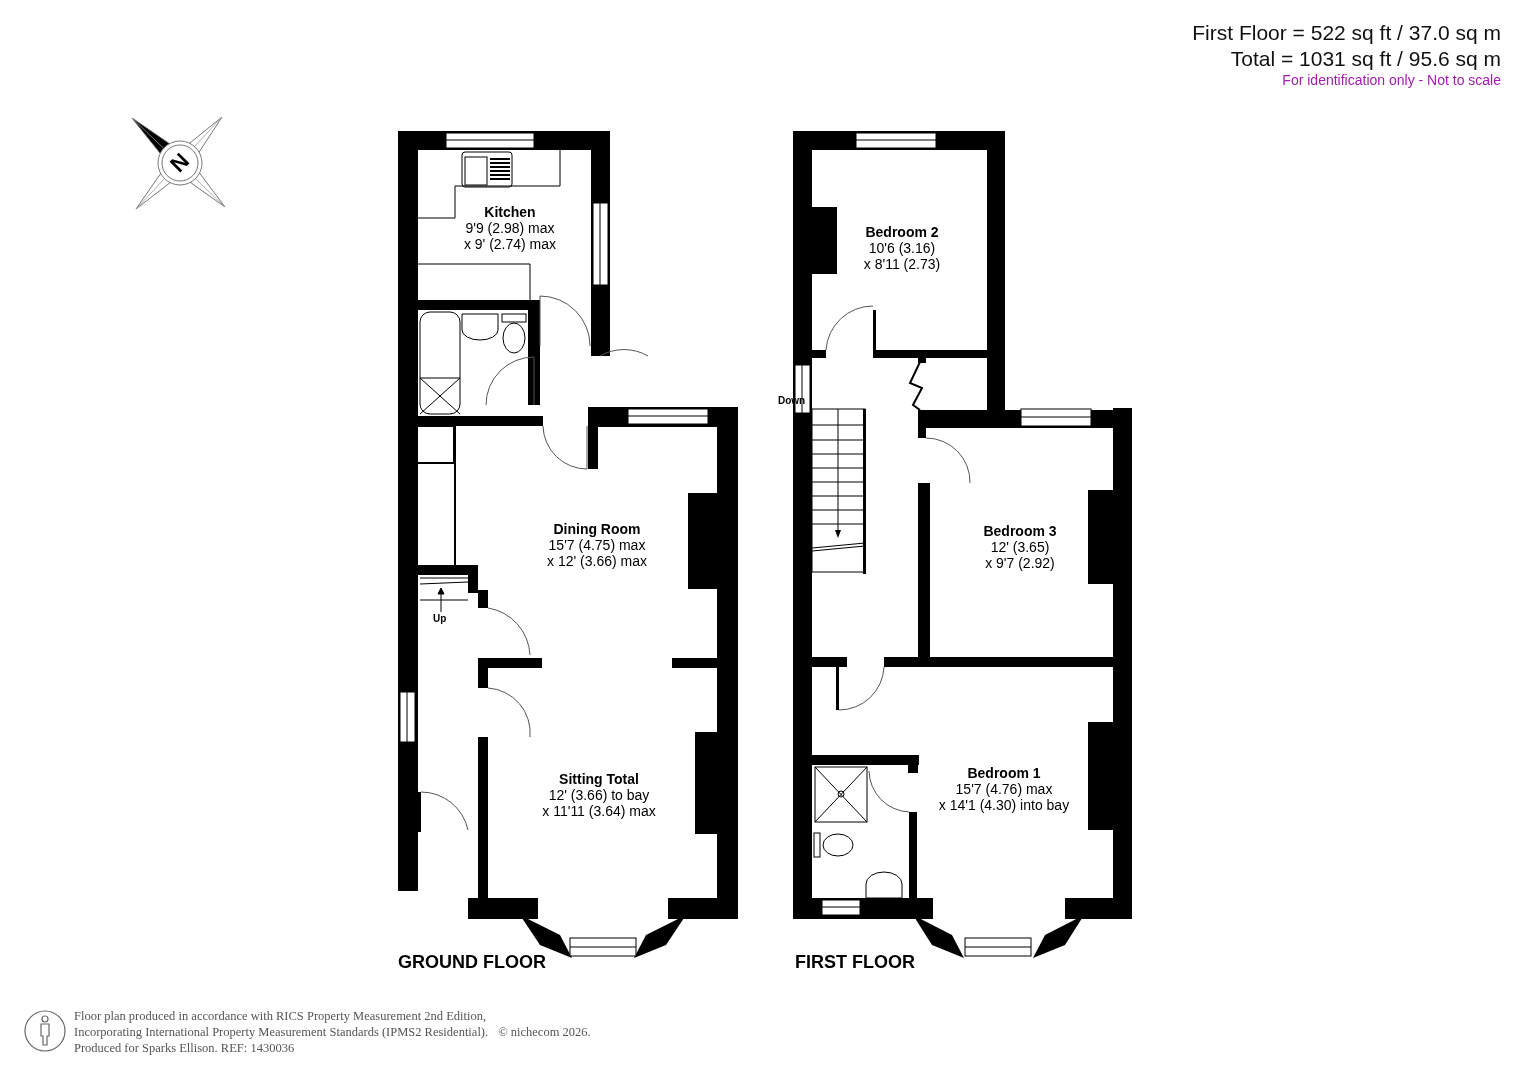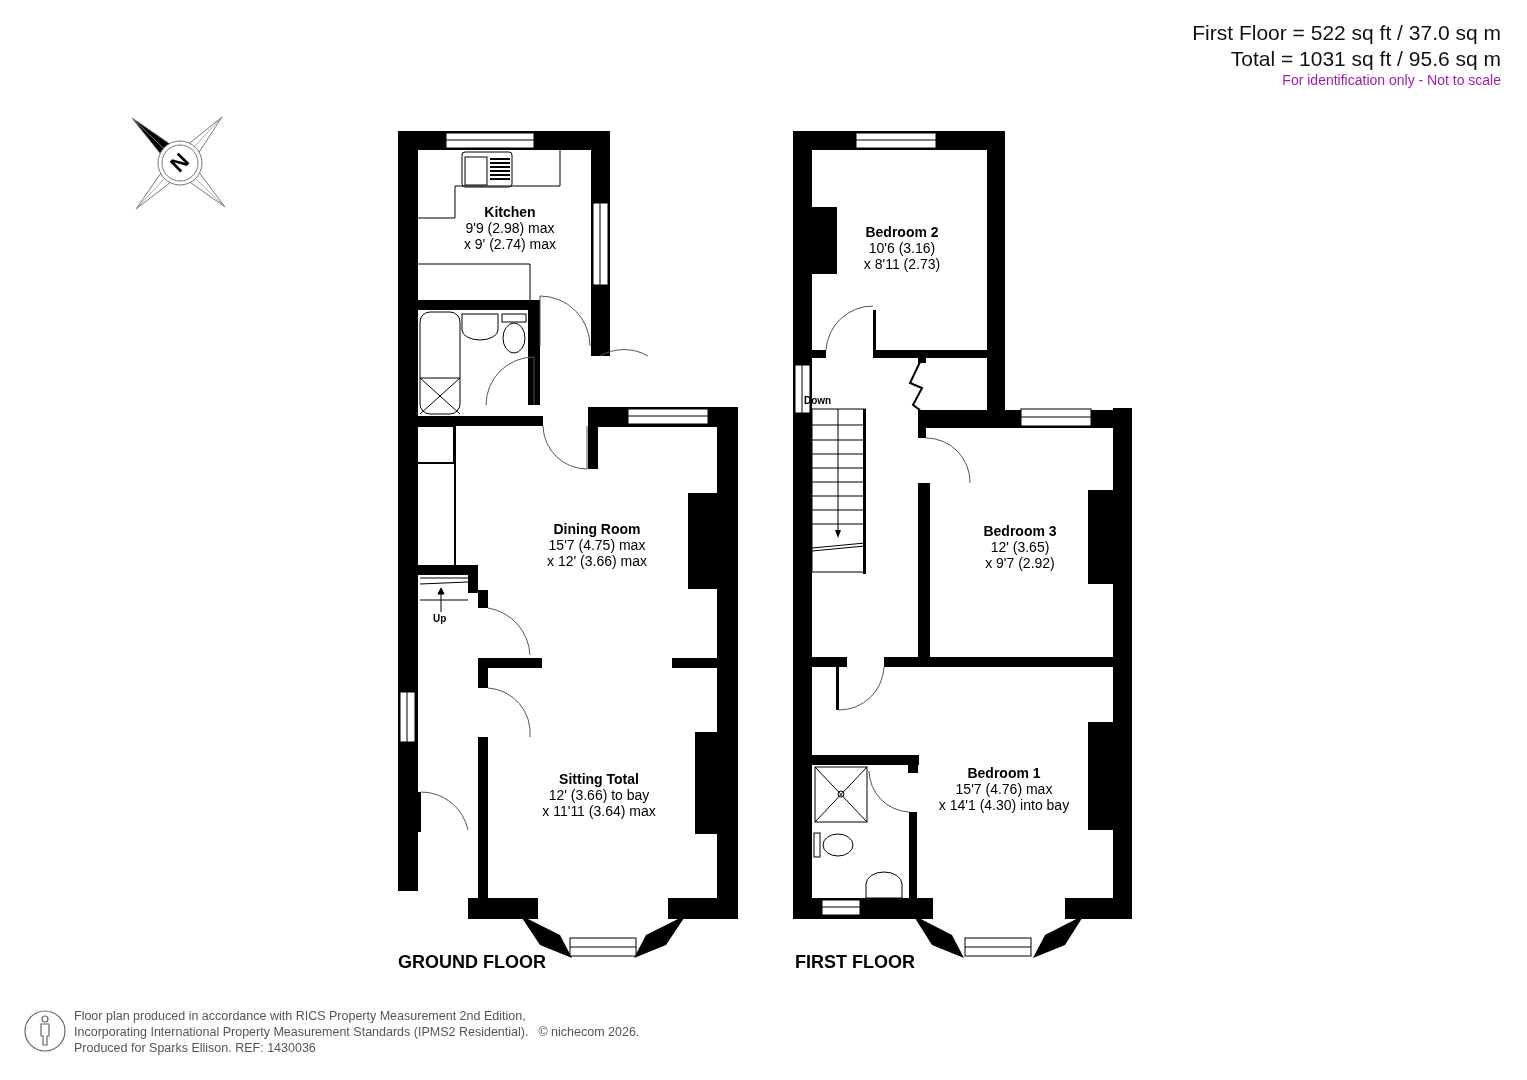--- a/index.html
+++ b/index.html
@@ -7,21 +7,21 @@
   .areas { position:absolute; right:26px; top:20px; text-align:right; }
   .areas .line { font-size:21px; line-height:26px; color:#111; }
   .areas .note { font-size:14px; margin-top:0; color:#a21caf; }
   svg.plan { position:absolute; left:0; top:0; }
   .room-label { position:absolute; text-align:center; transform:translateX(-50%); line-height:16px; }
   .room-label .name { font-weight:bold; font-size:14px; }
   .room-label .dim { font-size:14px; }
   .floor-title { position:absolute; font-weight:bold; font-size:18px; }
   .small-label { position:absolute; font-weight:bold; font-size:10px; }
   .footer { position:absolute; left:20px; top:1008px; display:flex; align-items:flex-start; }
-  .footer .text { font-size:12.5px; color:#555; line-height:16px; }
+  .footer .text { font-size:12.5px; color:#555; line-height:16px;font-family:Liberation Serif, serif; }
   .footer .copy { margin-left:10px; }
 </style>
 </head>
 <body>
 
 <div class="areas">
   <div class="line">First Floor = 522 sq ft / 37.0 sq m</div>
   <div class="line">Total = 1031 sq ft / 95.6 sq m</div>
   <div class="note">For identification only - Not to scale</div>
 </div>
@@ -248,21 +248,21 @@
 <div class="room-label" style="left:1020px; top:523px;">
   <div class="name">Bedroom 3</div>
   <div class="dim">12' (3.65)</div>
   <div class="dim">x 9'7 (2.92)</div>
 </div>
 <div class="room-label" style="left:1004px; top:765px;">
   <div class="name">Bedroom 1</div>
   <div class="dim">15'7 (4.76) max</div>
   <div class="dim">x 14'1 (4.30) into bay</div>
 </div>
-<div class="small-label" style="left:804px; top:395px;">Down</div>
+<div class="small-label" style="left:778px; top:395px;">Down</div>
 <div class="floor-title" style="left:795px; top:952px;">FIRST FLOOR</div>
 
 <div class="footer" style="left:74px;">
   <div class="text">
     <div>Floor plan produced in accordance with RICS Property Measurement 2nd Edition,</div>
     <div><span>Incorporating International Property Measurement Standards (IPMS2 Residential).</span><span class="copy">© nichecom 2026.</span></div>
     <div>Produced for Sparks Ellison.   REF: 1430036</div>
   </div>
 </div>
 

